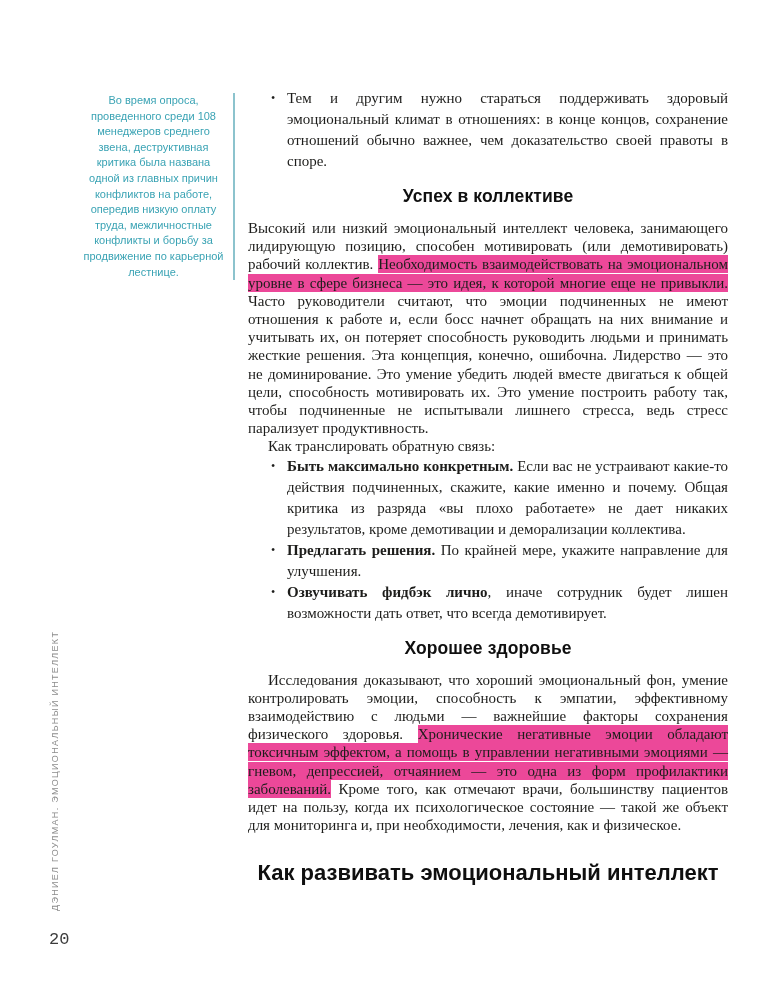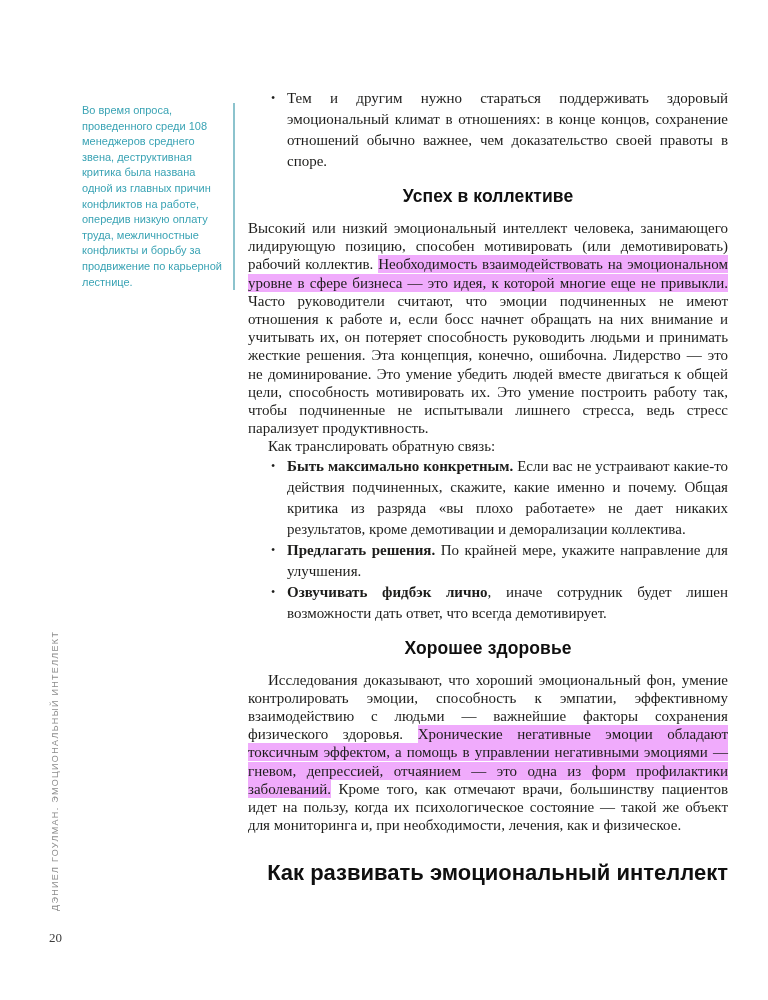--- a/index.html
+++ b/index.html
@@ -7,58 +7,58 @@
     position:relative;
     width:768px;height:1000px;
     background:#ffffff;
     overflow:hidden;
     font-family:"Liberation Serif",serif;
     color:#1d1d1b;
   }
   
   .margin-note{
     position:absolute;
-    left:82px;top:103px;width:143px;
+    left:82px;top:93px;width:143px;
     padding-right:8px;
     border-right:2px solid #8cc3cd;
-    text-align:left;
+    text-align:center;
     font-family:"Liberation Sans",sans-serif;
     font-size:11px;line-height:15.6px;
     color:#3aa3b4;
   }
   
   .spine{
     position:absolute;
     left:-78px;top:769px;width:270px;height:14px;
     transform:rotate(-90deg);
     transform-origin:center;
     font-family:"Liberation Sans",sans-serif;
     font-size:9px;letter-spacing:1.3px;
     color:#8c8c8c;
     white-space:nowrap;
     text-align:center;
   }
   .page-num{
     position:absolute;
     left:49px;top:930px;
-    font-family:Liberation Serif, serif;
-    font-size:13px;color:#3c3c3c;
+    font-family:Liberation Mono, monospace;
+    font-size:17px;color:#3c3c3c;
   }
   
   .content{
     position:absolute;
     left:248px;top:88px;width:480px;
     font-size:15px;line-height:18.2px;
     text-align:justify;
     hyphens:auto;
   }
   .content p{margin:0;}
   p.indent{text-indent:20px;}
   mark{
-    background:#f0abfc;
+    background:#ec4899;
     color:inherit;
     padding:1px 0;
     box-decoration-break:clone;
     -webkit-box-decoration-break:clone;
   }
   b{font-weight:bold;}
   
   ul.blist{
     list-style:none;
     margin:0;padding:0;
@@ -90,21 +90,21 @@
     margin:13px 0 12px 0;
     text-align:center;
     letter-spacing:0.1px;
   }
   h1.chap{
     font-family:"Liberation Sans",sans-serif;
     font-weight:bold;
     font-size:22px;line-height:28px;
     color:#0f0f0f;
     margin:25px 0 14px 0;
-    text-align:right;
+    text-align:center;
   }
 </style>
 </head>
 <body>
 
 <div class="page">
 
   <aside class="margin-note">Во время опроса, проведенного среди 108 менеджеров среднего звена, деструктивная критика была названа одной из главных причин конфликтов на работе, опередив низкую оплату труда, межличностные конфликты и борьбу за продвижение по карьерной лестнице.</aside>
 
   <div class="spine">ДЭНИЕЛ ГОУЛМАН. ЭМОЦИОНАЛЬНЫЙ ИНТЕЛЛЕКТ</div>

